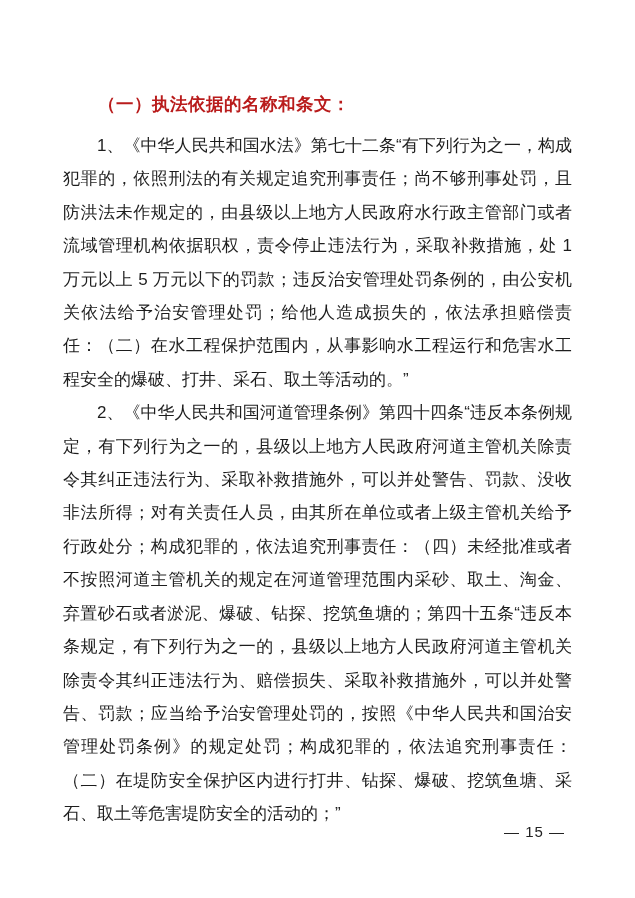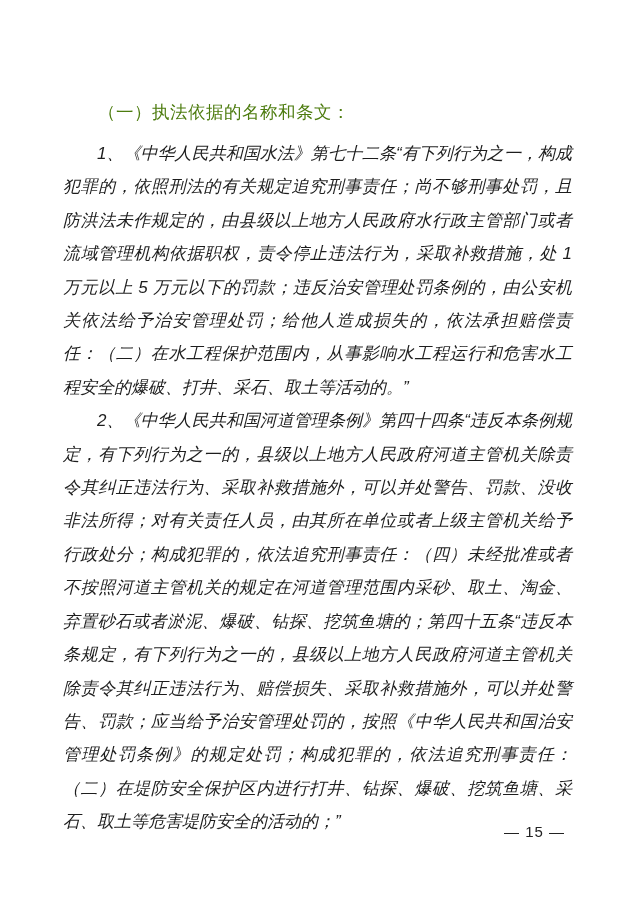--- a/index.html
+++ b/index.html
@@ -12,37 +12,36 @@
     width: 635px;
     height: 898px;
     background: #ffffff;
     box-sizing: border-box;
     padding: 88px 63px 0 63px;
     font-family: "Liberation Sans", "DejaVu Sans", sans-serif;
     color: #1b1b1b;
     overflow: hidden;
   }
   .heading {
-    margin: 8px 0 8px 0;
+    margin: 0 0 8px 0;
     font-size: 17.5px;
     line-height: 33px;
-    font-weight: normal;
-    color: #4d7c0f;
+    font-weight: bold;
+    color: #b91c1c;
     text-indent: 2em;
     letter-spacing: 0.5px;
   }
   .para {
     margin: 0;
     font-size: 17px;
     line-height: 33.4px;
     text-align: justify;
     text-indent: 2em;
     word-break: break-all;
     color: #1d1d1d;
-    font-style: italic;
   }
   .page-footer {
     position: absolute;
     right: 70px;
     bottom: 58px;
     font-family: Liberation Sans, sans-serif;
     font-size: 15px;
     color: #222222;
     letter-spacing: 1px;
   }

